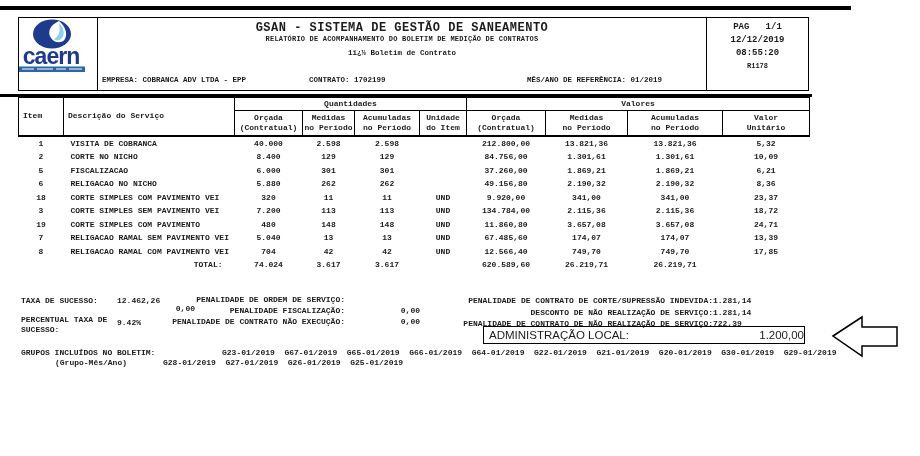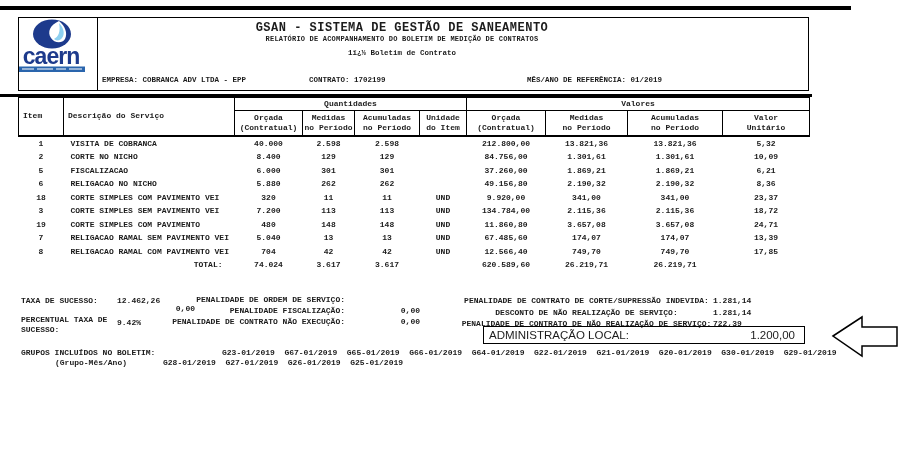--- a/index.html
+++ b/index.html
@@ -41,26 +41,26 @@
   table.rpt td.c1{text-align:left;padding-left:7px;}
   table.rpt tr.total td.c1{text-align:right;padding-left:0;padding-right:12px;}
 
   
   .sum{position:absolute;font-size:8px;white-space:pre;}
   .mid-line,.right-line{position:absolute;display:flex;font-size:8px;}
   .mid-line{left:120px;width:300px;}
   .mid-line .lbl{width:225px;text-align:right;}
   .mid-line .val{width:75px;text-align:right;}
   .right-line{left:460px;width:345px;}
-  .right-line .lbl{width:253px;text-align:center;}
+  .right-line .lbl{width:253px;text-align:right;}
   .right-line .val{width:92px;}
 
   .admin-box{position:absolute;left:483px;top:326px;width:322px;height:18px;border:1px solid #000;box-sizing:border-box;
     font-family:"Liberation Sans","DejaVu Sans",sans-serif;font-weight:normal;font-size:11.5px;
-    display:flex;align-items:center;justify-content:space-between;padding:0 9px 0 5px;}
+    display:flex;align-items:center;justify-content:space-between;padding:0 0 0 5px;}
 
   
   .grp{position:absolute;font-size:8px;white-space:pre;}
 
   .arrow-svg{position:absolute;left:828px;top:310px;}
 </style>
 </head>
 <body>
 
 <div id="page">
@@ -85,20 +85,26 @@
 
     <div class="title-area">
       <div class="gsan-title">GSAN - SISTEMA DE GESTÃO DE SANEAMENTO</div>
       <div class="report-title">RELATÓRIO DE ACOMPANHAMENTO DO BOLETIM DE MEDIÇÃO DE CONTRATOS</div>
       <div class="boletim-line">1ï¿½ Boletim de Contrato</div>
       <span class="hdr-field f-empresa">EMPRESA: COBRANCA ADV LTDA - EPP</span>
       <span class="hdr-field f-contrato">CONTRATO: 1702199</span>
       <span class="hdr-field f-referencia">MÊS/ANO DE REFERÊNCIA: 01/2019</span>
     </div>
 
+    <div class="pag-cell">
+      <div class="pag-line1">PAG   1/1</div>
+      <div class="pag-line2">12/12/2019</div>
+      <div class="pag-line3">08:55:20</div>
+      <div class="pag-line4">R1178</div>
+    </div>
   </div>
 
   <div class="bar-table"></div>
 
   <table class="rpt">
     <colgroup>
       <col style="width:45px">
         <col style="width:171px">
         <col style="width:68px">
         <col style="width:52px">

